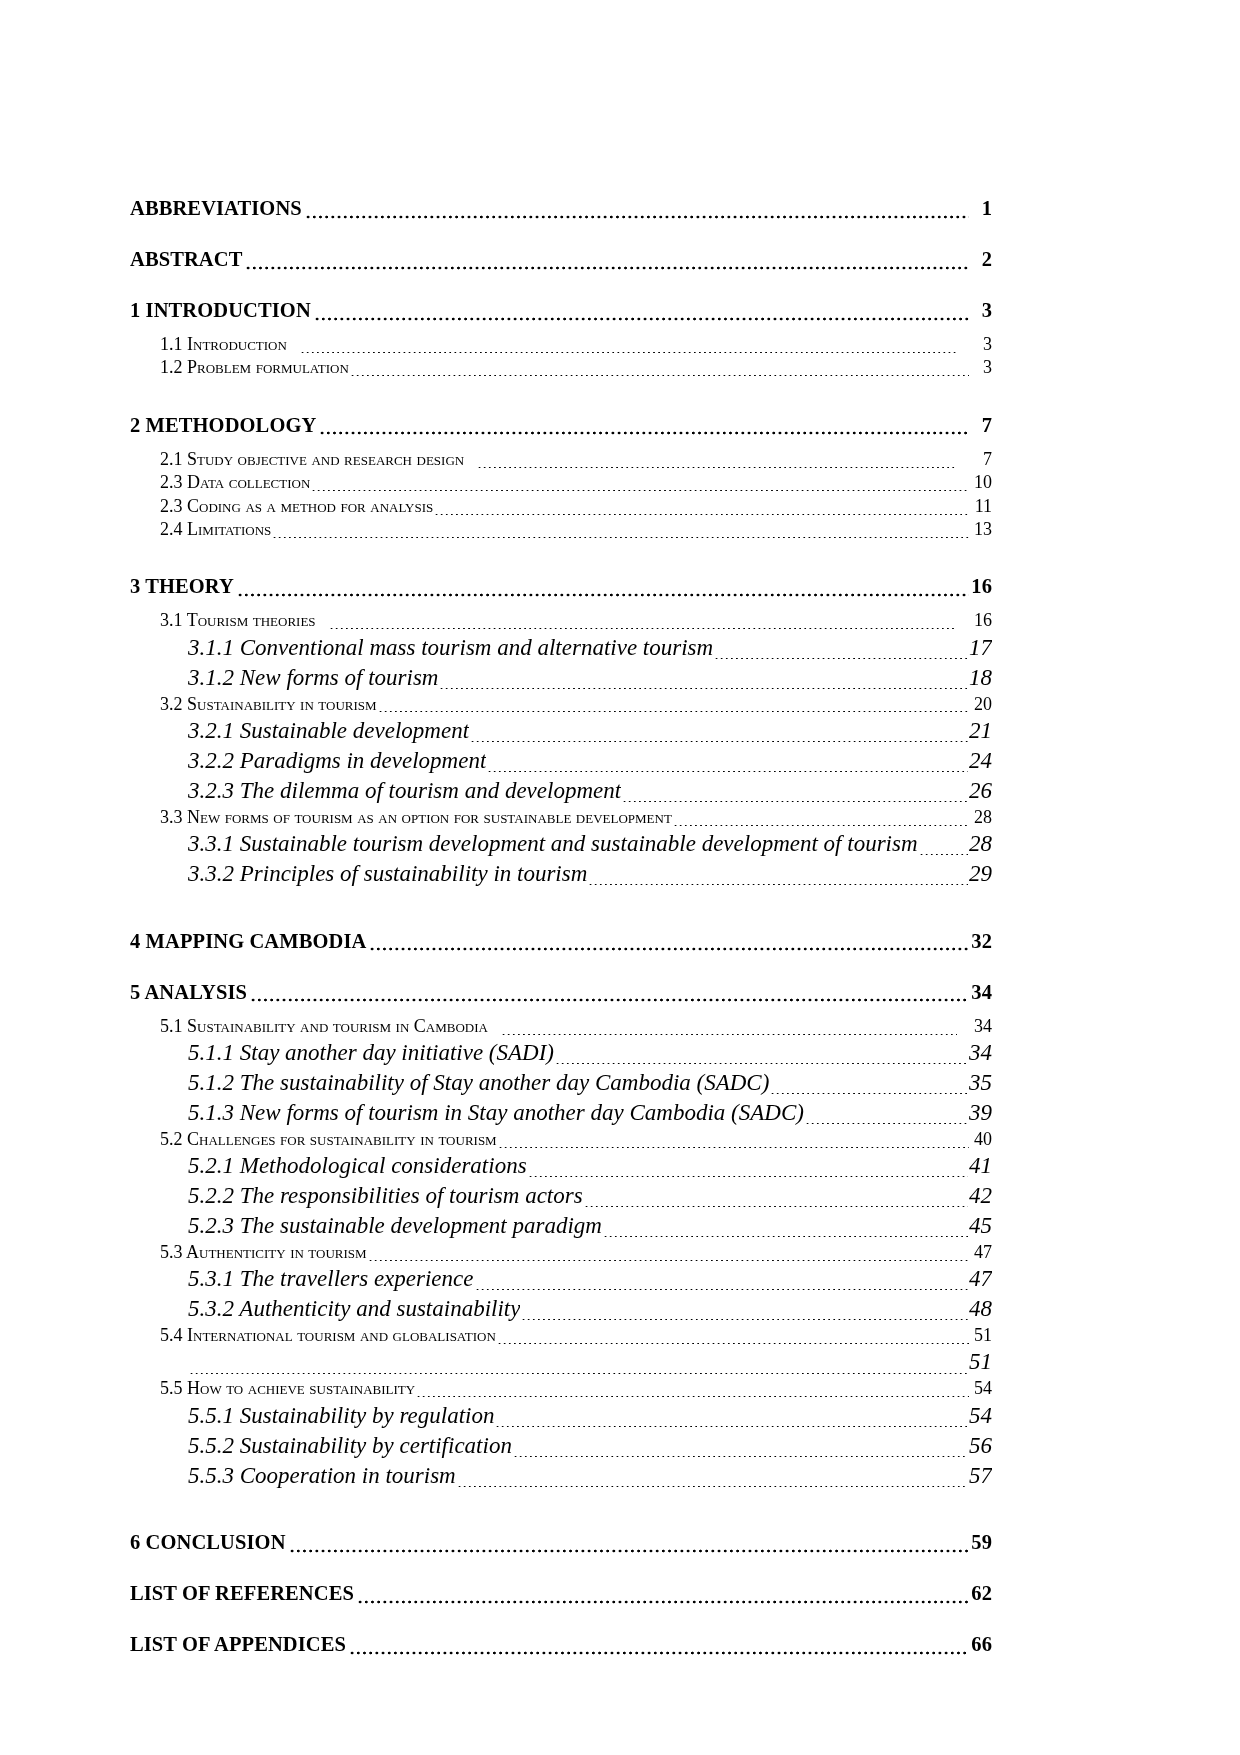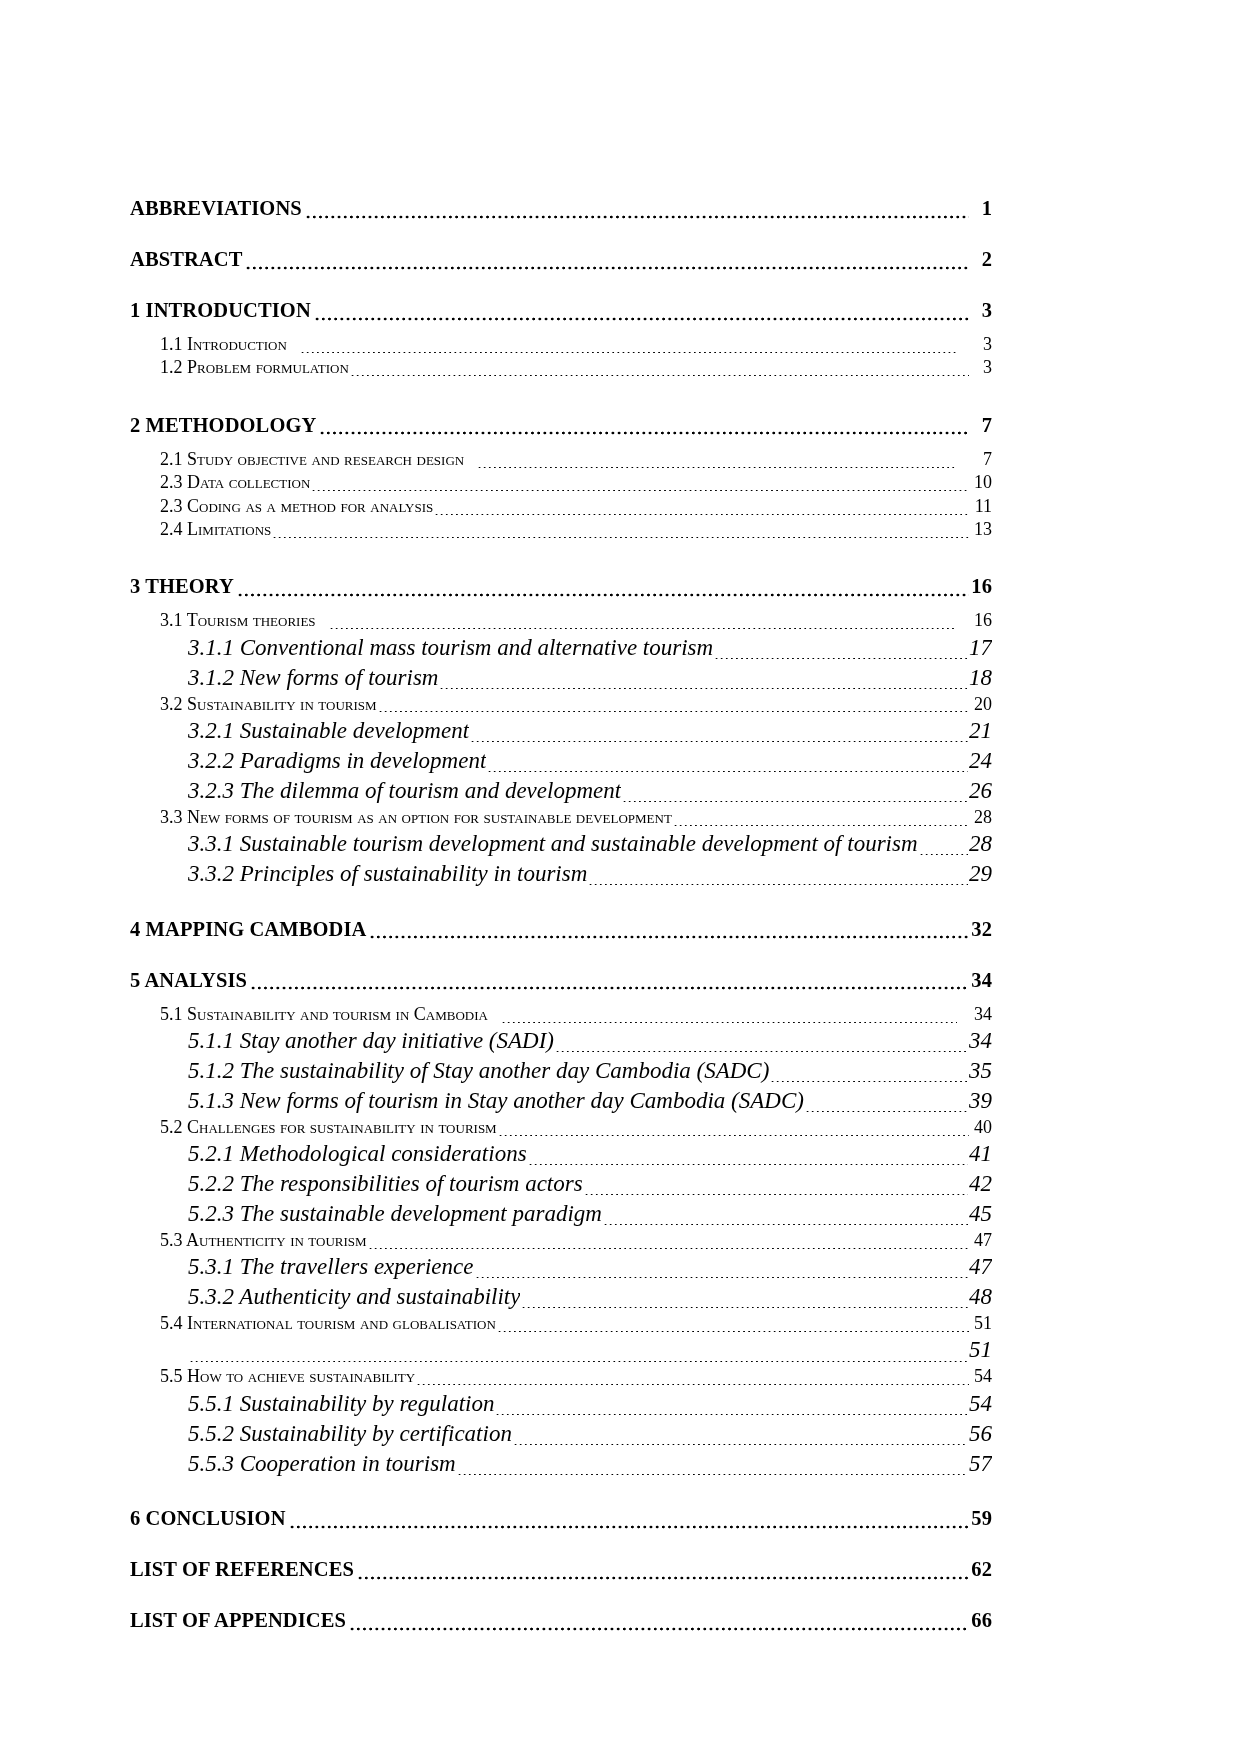--- a/index.html
+++ b/index.html
@@ -128,21 +128,21 @@
     margin-bottom: 0.075em;
   }
   .lvl3 .epage { font-style: italic; }
 
   
   .toc > .entry:first-child { margin-top: 0; }
 
   
   .lvl1 + .lvl1 { margin-top: 26px; justify-content: space-between; }
   .lvl2 + .lvl1 { margin-top: 33px; }
-  .lvl3 + .lvl1 { margin-top: 28px; }
+  .lvl3 + .lvl1 { margin-top: 40px; }
   .lvl1 + .lvl2 { margin-top: 10px; gap: 12px; }
 </style>
 </head>
 <body>
 
 <div class="page">
   <div class="toc" id="toc-root">
       <div class="entry lvl1">
         <span class="etitle">ABBREVIATIONS</span>
         <span class="leader"></span>

